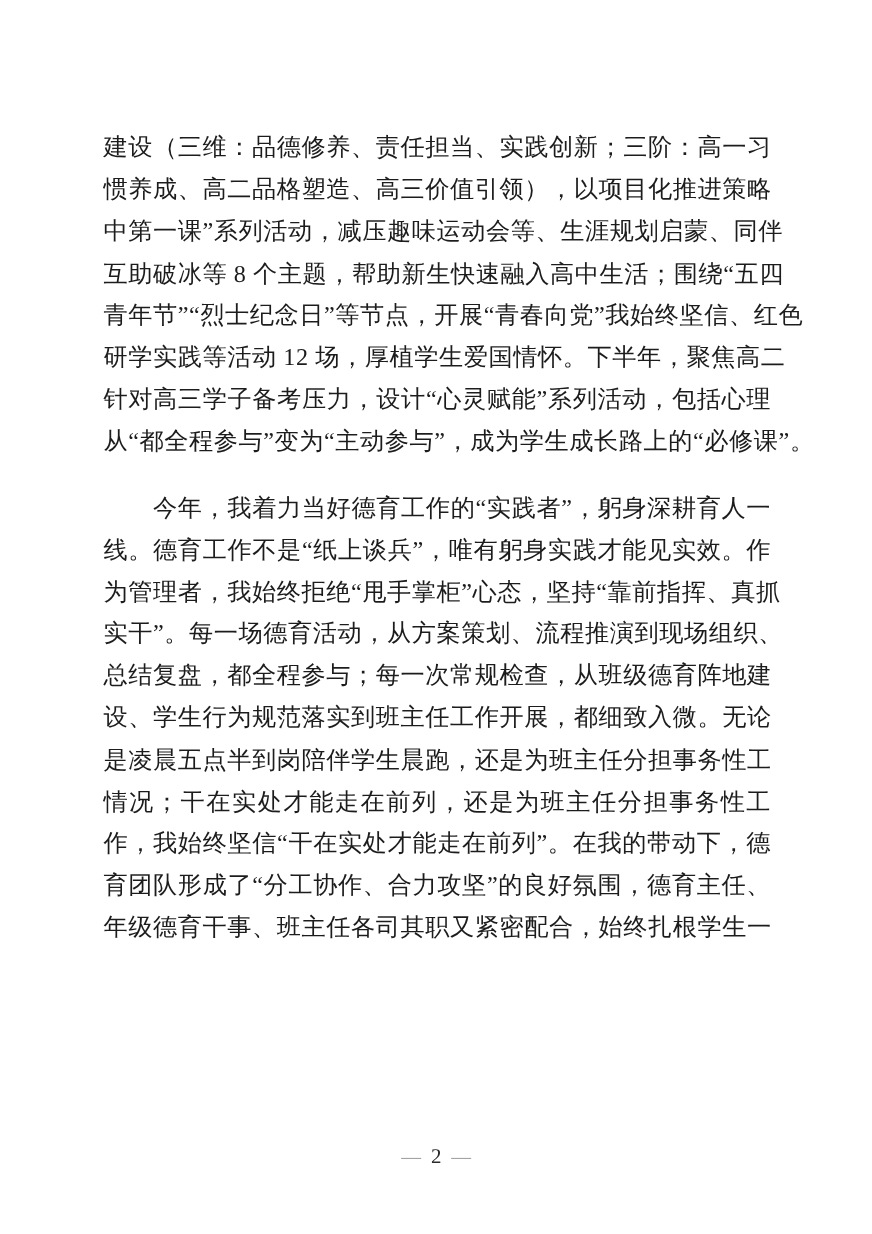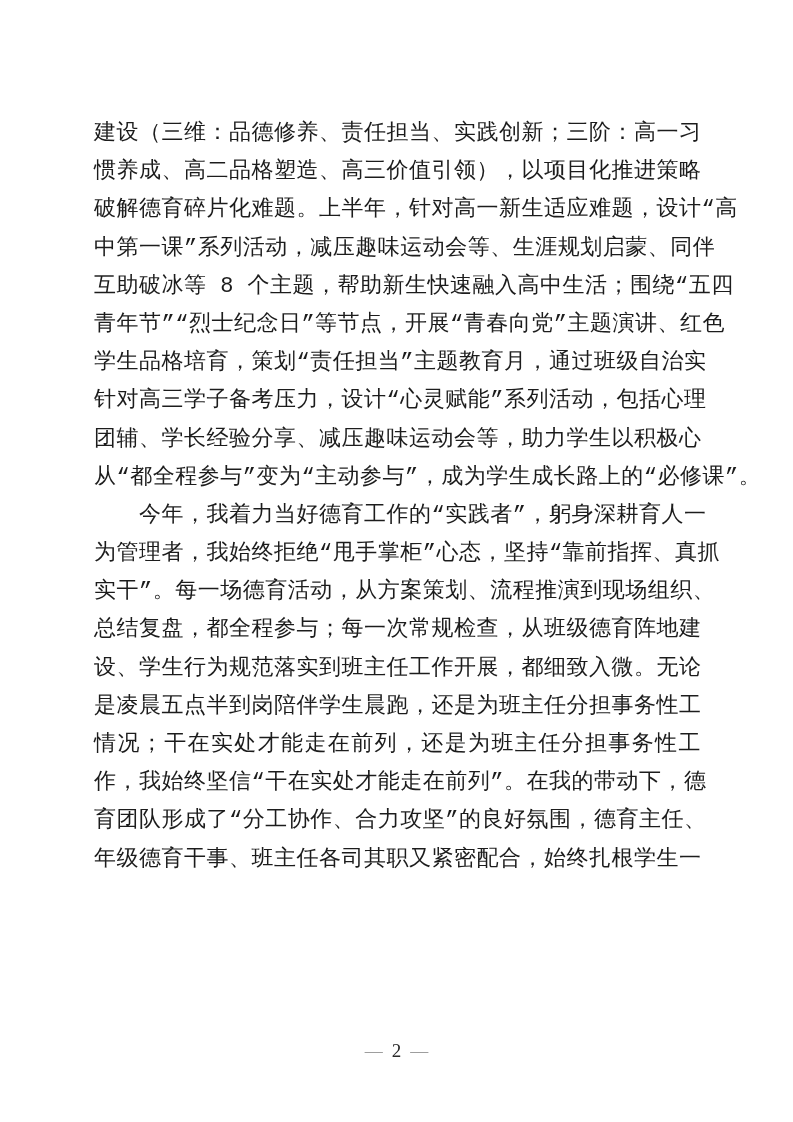--- a/index.html
+++ b/index.html
@@ -14,39 +14,39 @@
     background: #ffffff;
     overflow: hidden;
     font-family: "Liberation Serif", "DejaVu Serif", serif;
   }
   .text-block {
     position: absolute;
     left: 94px;
     top: 115px;
     width: 607px;
     color: #1c1c1c;
-    font-family: Liberation Mono, monospace;
   }
   .para {
     margin: 0;
     padding: 0;
   }
   .line {
     font-size: 22px;
     line-height: 38.2px;
     height: 38.2px;
     white-space: nowrap;
     text-align: justify;
     text-align-last: justify;
     text-justify: inter-character;
     letter-spacing: 0.5px;
     overflow: visible;
   }
   .line.indent-2 {
     padding-left: 45px;
+    margin-top: 22px;
   }
   .page-footer {
     position: absolute;
     left: 0;
     top: 1032px;
     width: 793px;
     height: 38px;
     line-height: 38px;
     text-align: center;
     font-size: 19px;
@@ -63,32 +63,31 @@
 </head>
 <body>
 
 <div class="page">
 
   <div class="text-block">
 
     <div class="para">
       <div class="line">建设（三维：品德修养、责任担当、实践创新；三阶：高一习</div>
       <div class="line">惯养成、高二品格塑造、高三价值引领），以项目化推进策略</div>
-      <div class="line">破解德育碎片化难题。上半年，针对高一新生适应难题，设计“高</div>
       <div class="line">中第一课”系列活动，减压趣味运动会等、生涯规划启蒙、同伴</div>
       <div class="line">互助破冰等 8 个主题，帮助新生快速融入高中生活；围绕“五四</div>
-      <div class="line">青年节”“烈士纪念日”等节点，开展“青春向党”主题演讲、红色</div>
-      <div class="line">学生品格培育，策划“责任担当”主题教育月，通过班级自治实</div>
+      <div class="line">青年节”“烈士纪念日”等节点，开展“青春向党”我始终坚信、红色</div>
+      <div class="line">研学实践等活动 12 场，厚植学生爱国情怀。下半年，聚焦高二</div>
       <div class="line">针对高三学子备考压力，设计“心灵赋能”系列活动，包括心理</div>
-      <div class="line">团辅、学长经验分享、减压趣味运动会等，助力学生以积极心</div>
       <div class="line">从“都全程参与”变为“主动参与”，成为学生成长路上的“必修课”。</div>
     </div>
 
     <div class="para">
       <div class="line indent-2">今年，我着力当好德育工作的“实践者”，躬身深耕育人一</div>
+      <div class="line">线。德育工作不是“纸上谈兵”，唯有躬身实践才能见实效。作</div>
       <div class="line">为管理者，我始终拒绝“甩手掌柜”心态，坚持“靠前指挥、真抓</div>
       <div class="line">实干”。每一场德育活动，从方案策划、流程推演到现场组织、</div>
       <div class="line">总结复盘，都全程参与；每一次常规检查，从班级德育阵地建</div>
       <div class="line">设、学生行为规范落实到班主任工作开展，都细致入微。无论</div>
       <div class="line">是凌晨五点半到岗陪伴学生晨跑，还是为班主任分担事务性工</div>
       <div class="line">情况；干在实处才能走在前列，还是为班主任分担事务性工</div>
       <div class="line">作，我始终坚信“干在实处才能走在前列”。在我的带动下，德</div>
       <div class="line">育团队形成了“分工协作、合力攻坚”的良好氛围，德育主任、</div>
       <div class="line">年级德育干事、班主任各司其职又紧密配合，始终扎根学生一</div>
     </div>

